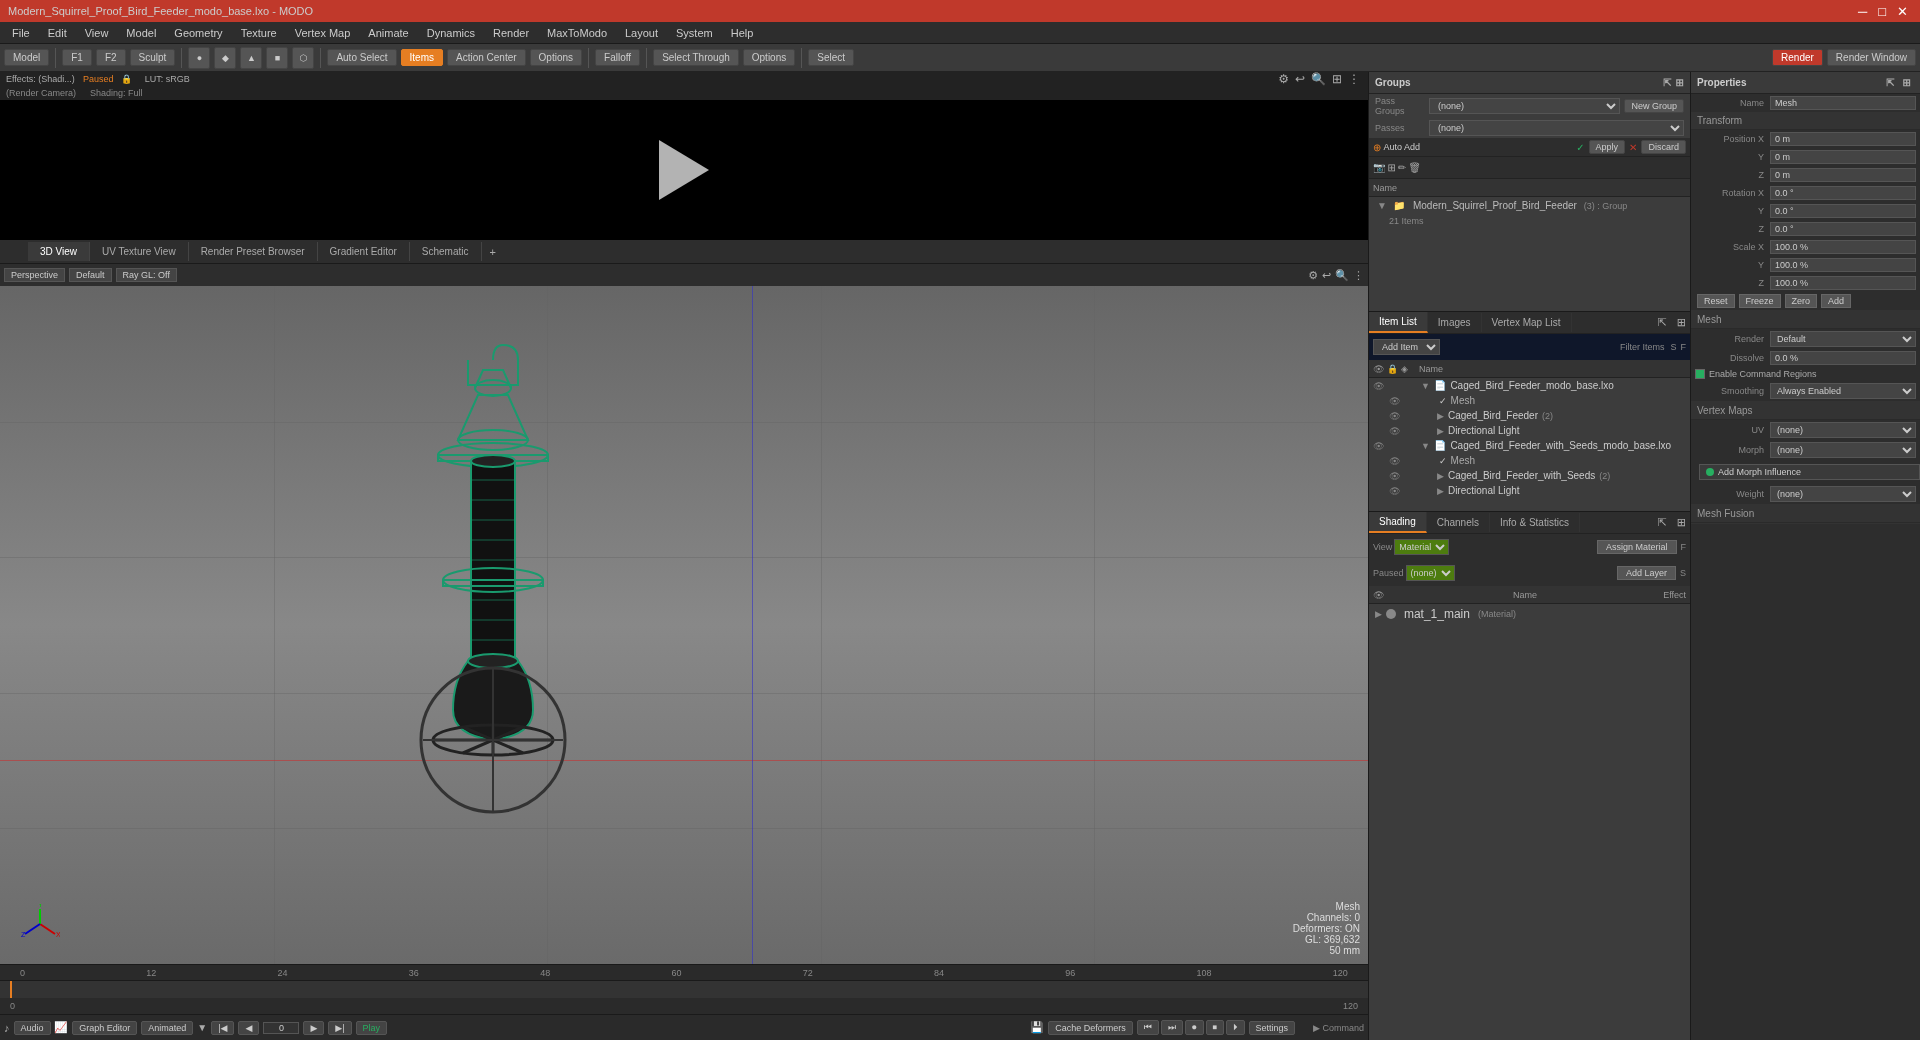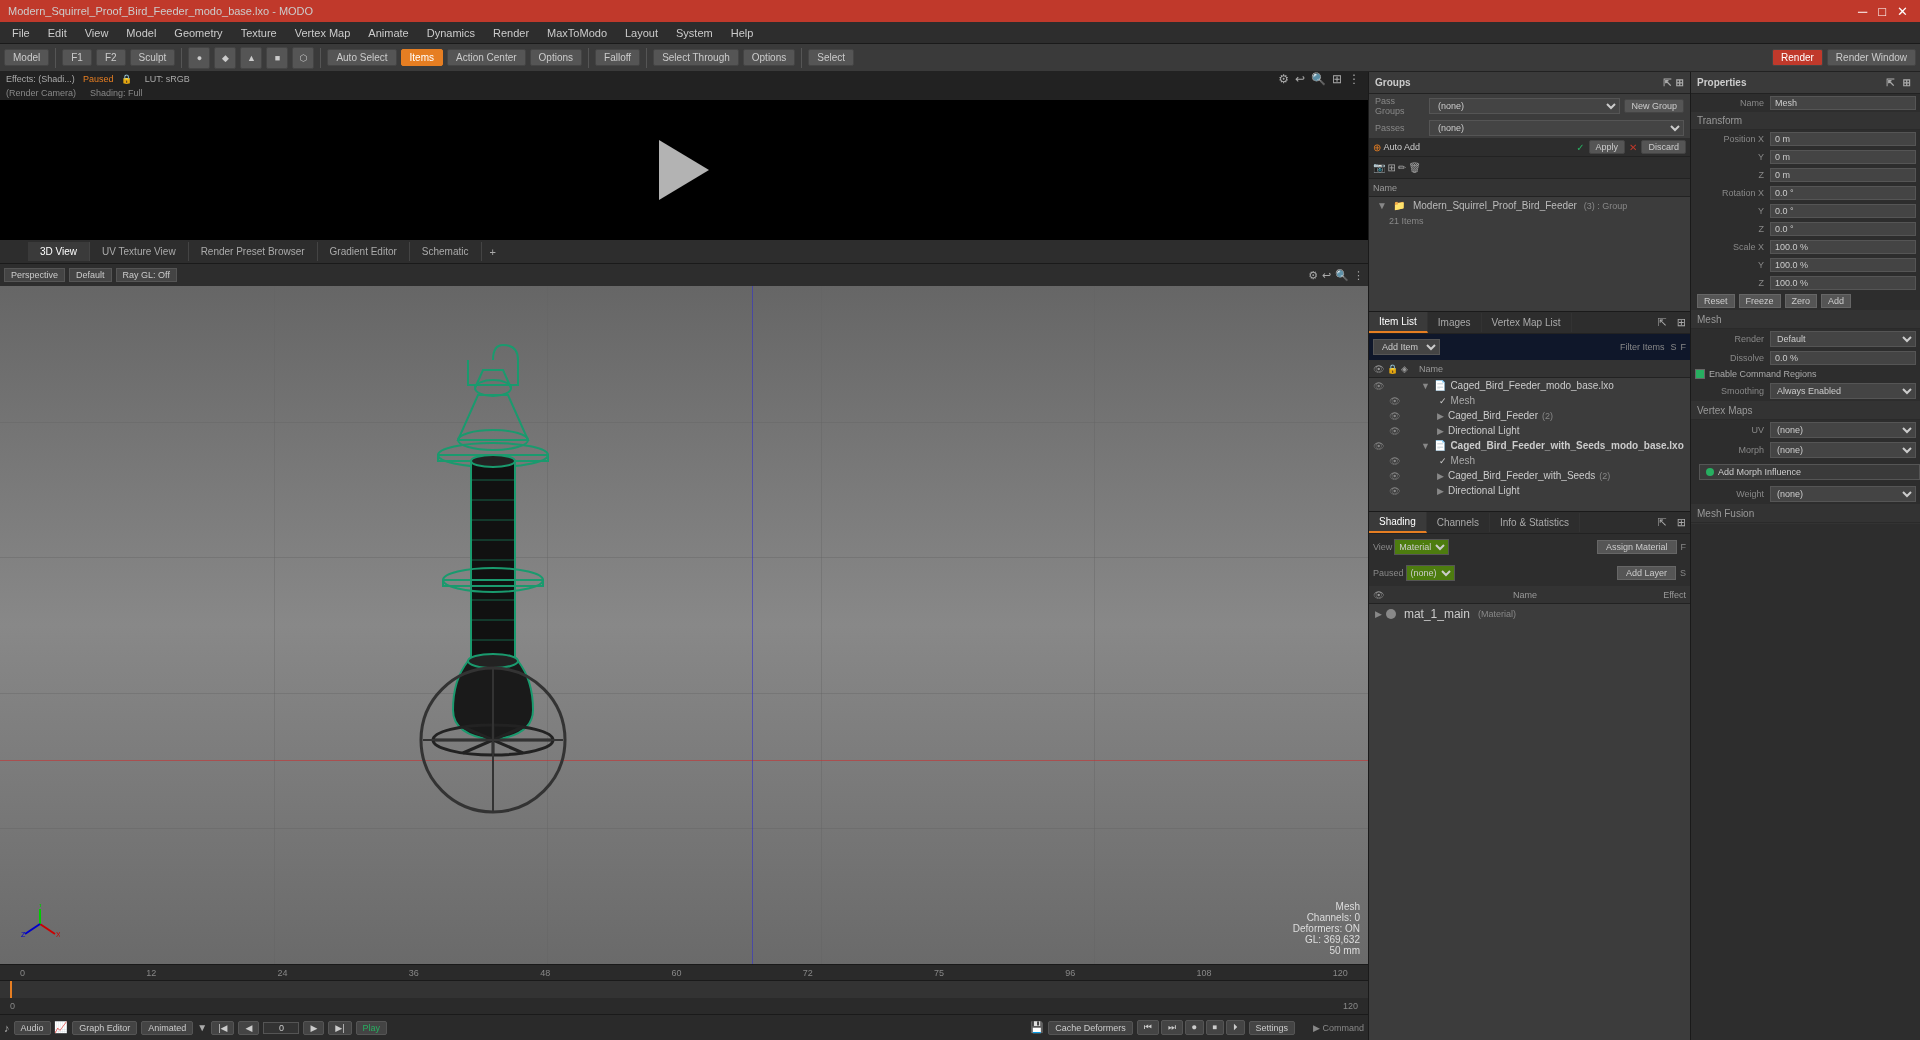--- a/index.html
+++ b/index.html
@@ -311,21 +311,21 @@
     <div id="timeline">
       <div style="height:16px; background:#2a2a2a; display:flex; align-items:center; padding:0 10px; border-bottom:1px solid #1a1a1a;">
         <div class="timeline-numbers" style="display:flex; width:100%; justify-content:space-between;">
           <span style="font-size:9px;color:#888;">0</span>
           <span style="font-size:9px;color:#888;">12</span>
           <span style="font-size:9px;color:#888;">24</span>
           <span style="font-size:9px;color:#888;">36</span>
           <span style="font-size:9px;color:#888;">48</span>
           <span style="font-size:9px;color:#888;">60</span>
           <span style="font-size:9px;color:#888;">72</span>
-          <span style="font-size:9px;color:#888;">75</span>
+          <span style="font-size:9px;color:#888;">84</span>
           <span style="font-size:9px;color:#888;">96</span>
           <span style="font-size:9px;color:#888;">108</span>
           <span style="font-size:9px;color:#888;">120</span>
         </div>
       </div>
       <div style="flex:1; background:#333; position:relative;">
         <div style="position:absolute;left:10px;top:0;bottom:0;width:2px;background:#e67e22;"></div>
       </div>
       <div style="height:16px;background:#2a2a2a;display:flex;align-items:center;padding:0 10px;">
         <span style="font-size:9px;color:#888;">0</span>
@@ -482,21 +482,21 @@
           <span style="color:#888;font-size:9px;">▶</span>
           <span style="font-size:10px;margin-left:2px;color:#ccc;">Directional Light</span>
         </div>
 
         <div class="item-row">
           <span style="width:14px;color:#888;font-size:9px;">👁</span>
           <span style="width:14px;"></span>
           <span style="width:14px;"></span>
           <span style="color:#888;font-size:9px;">▼</span>
           <span style="font-size:10px;margin-left:2px;">📄</span>
-          <span style="font-size:10px;margin-left:2px;color:#ccc;font-weight:bold;">Caged_Bird_Feeder_with_Seeds_modo_base.lxo</span>
+          <span style="font-size:10px;margin-left:2px;color:#ccc;">Caged_Bird_Feeder_with_Seeds_modo_base.lxo</span>
         </div>
 
         <div class="item-row item-indent-2">
           <span style="width:14px;color:#888;font-size:9px;">👁</span>
           <span style="width:14px;"></span>
           <span style="width:14px;"></span>
           <span style="font-size:9px;margin-left:2px;">✓</span>
           <span style="font-size:10px;margin-left:2px;color:#aaa;">Mesh</span>
         </div>
 

